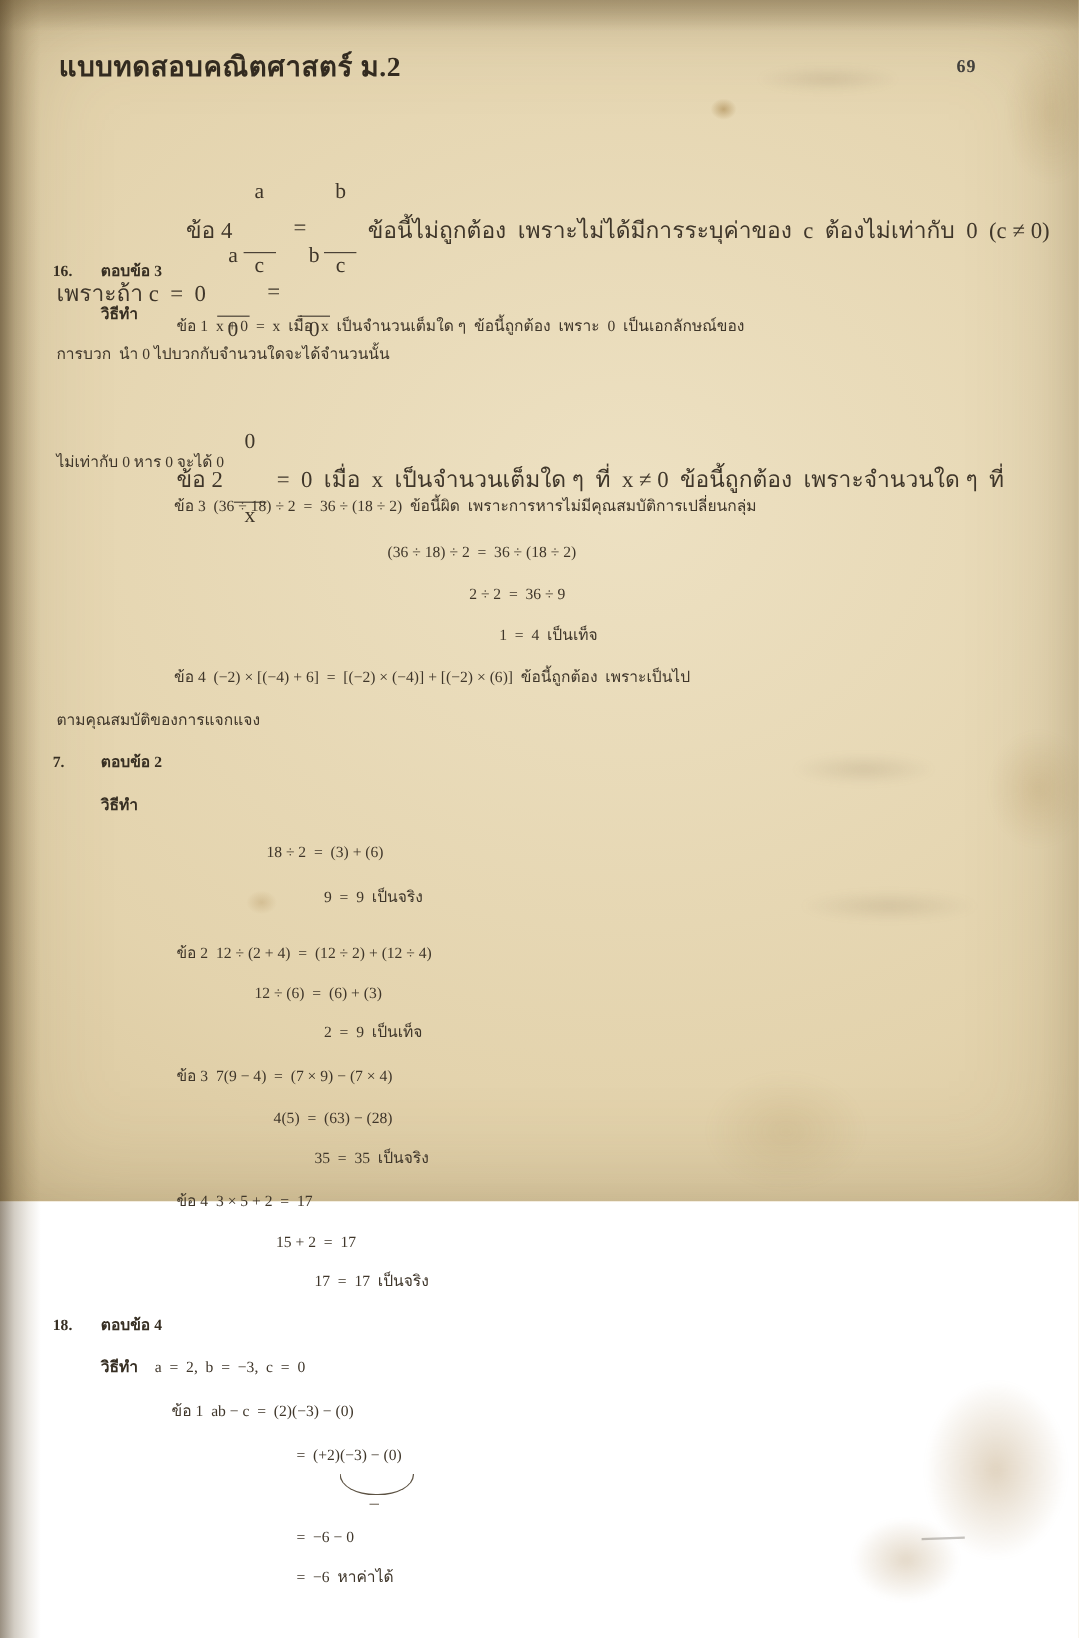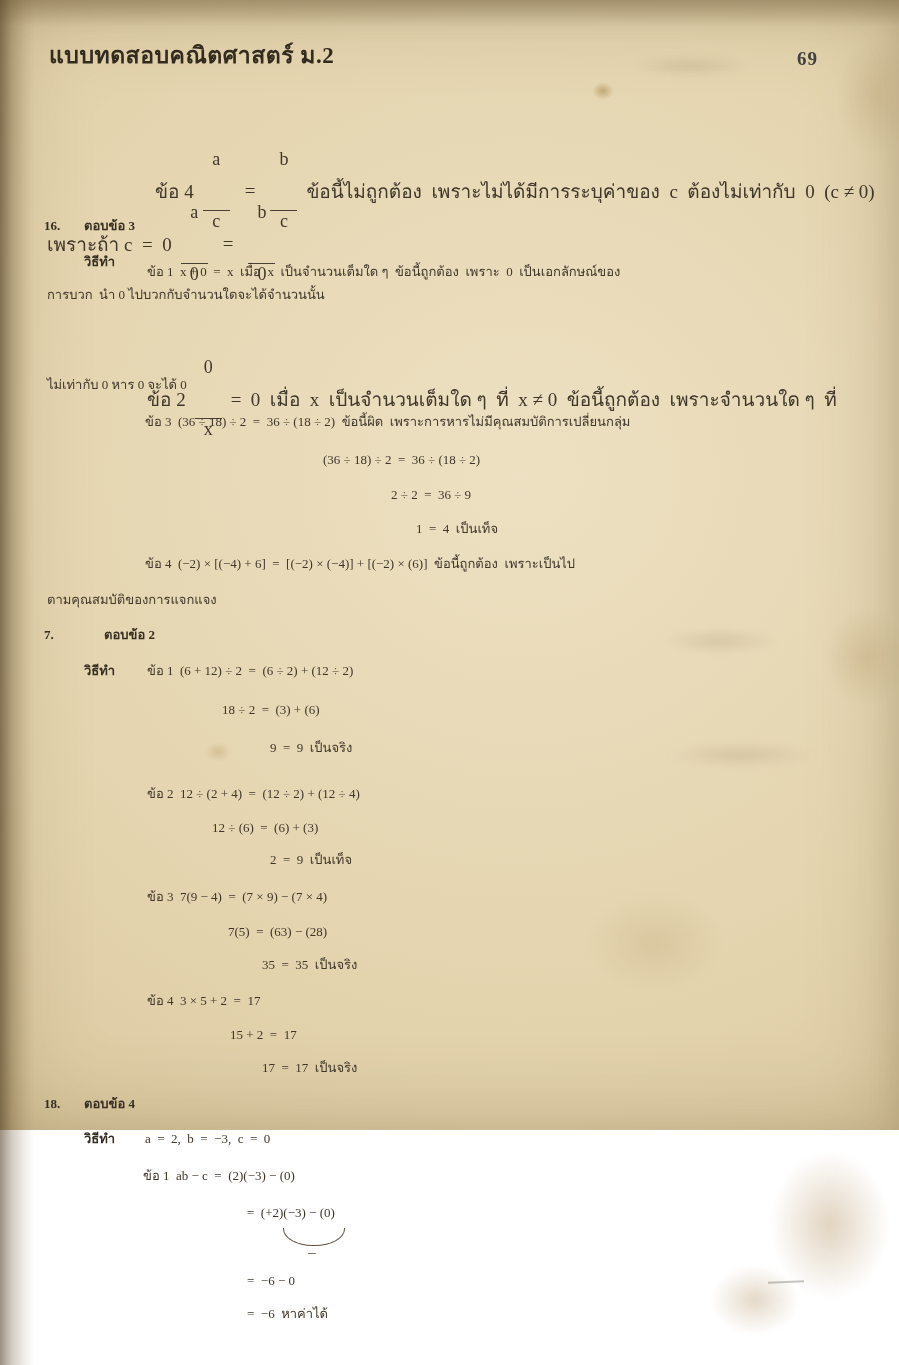--- a/index.html
+++ b/index.html
@@ -2,21 +2,21 @@
 <html><head>
 <meta charset="utf-8">
 <style>
   html,body{margin:0;padding:0;}
   body{
     width:899px;height:1365px;
     font-family:"Liberation Serif","DejaVu Serif",serif;
     overflow:hidden;
   }
   .page{
-    position:relative;width:899px;height:1130px;
+    position:relative;width:899px;height:1001px;
     background:
       radial-gradient(ellipse 120% 90% at 58% 42%, rgba(238,226,196,.95) 0%, rgba(228,212,174,.9) 55%, rgba(210,190,146,.95) 100%),
       #dcc9a2;
     box-shadow:inset 0 0 90px rgba(110,88,50,.30), inset 0 14px 30px rgba(110,88,50,.18);
   }
   
   .gutter{
     position:absolute;left:0;top:0;width:34px;height:1365px;
     background:linear-gradient(to right, rgba(70,52,26,.55) 0%, rgba(95,75,42,.28) 35%, rgba(120,98,60,.12) 70%, rgba(0,0,0,0) 100%);
   }
@@ -38,21 +38,21 @@
   .g2{left:666px;top:742px;width:150px;height:26px;}
   .g3{left:630px;top:55px;width:120px;height:22px;}
   .pencil{position:absolute;left:768px;top:1281px;width:36px;height:2px;background:rgba(95,88,80,.35);transform:rotate(-2deg);}
 
   
   .line{
     position:absolute;white-space:pre;color:#3f362a;font-size:13px;line-height:1.25;
   }
   .bold{font-weight:700;color:#362e22;}
   .header-title{left:49px;top:42px;font-size:23px;font-weight:700;color:#332b20;letter-spacing:.5px;}
-  .page-number{left:797px;top:47px;font-size:19px;font-weight:700;color:#42403c;letter-spacing:1px;}
+  .page-number{left:797px;top:47px;font-size:15px;font-weight:700;color:#42403c;letter-spacing:1px;}
 
   
   .fracline{position:absolute;display:flex;align-items:center;white-space:pre;color:#3f362a;font-size:19px;}
   .frac{display:inline-block;text-align:center;line-height:1.1;margin:0 9px;font-size:18px;}
   .frac .num{display:block;padding:0 4px 1px;}
   .frac .den{display:block;border-top:1.6px solid #4a4136;padding:1px 4px 0;}
   .eqs{margin:0 6px;}
 
   
   .l-pre1{left:155px;top:110px;}
@@ -66,39 +66,39 @@
   .l-16c2{left:147px;top:318px;}
   .l-16c2b{left:47px;top:377px;}
   .l-16c3{left:145px;top:414px;}
   .l-16c3e1{left:323px;top:452px;}
   .l-16c3e2{left:391px;top:487px;}
   .l-16c3e3{left:416px;top:521px;}
   .l-16c4a{left:145px;top:556px;}
   .l-16c4b{left:47px;top:592px;}
 
   .l-17num{left:44px;top:627px;}
-  .l-17ans{left:84px;top:627px;margin-left:20px;}
+  .l-17ans{left:84px;top:627px;}
   .l-17meth{left:84px;top:663px;}
   .l-17c1a{left:147px;top:663px;}
   .l-17c1b{left:222px;top:702px;}
   .l-17c1c{left:270px;top:740px;}
   .l-17c2a{left:147px;top:786px;}
   .l-17c2b{left:212px;top:820px;}
   .l-17c2c{left:270px;top:852px;}
   .l-17c3a{left:147px;top:889px;}
   .l-17c3b{left:228px;top:924px;}
   .l-17c3c{left:262px;top:957px;}
   .l-17c4a{left:147px;top:993px;}
   .l-17c4b{left:230px;top:1027px;text-align:center;}
   .l-17c4c{left:262px;top:1060px;}
 
   .l-18num{left:44px;top:1096px;}
   .l-18ans{left:84px;top:1096px;}
   .l-18meth{left:84px;top:1131px;}
-  .l-18given{left:145px;top:1131px;}
+  .l-18given{left:129px;top:1131px;}
   .l-18c1a{left:143px;top:1168px;}
   .l-18c1b{left:247px;top:1205px;}
   .l-18c1c{left:247px;top:1273px;}
   .l-18c1d{left:247px;top:1306px;}
 
   
   .arc{
     position:absolute;left:283px;top:1228px;width:60px;height:17px;
     border:1.6px solid #5c5243;border-top:none;
     border-radius:0 0 30px 30px / 0 0 17px 17px;
@@ -171,28 +171,27 @@
   <div class="line l-16c3">ข้อ 3  (36 ÷ 18) ÷ 2  =  36 ÷ (18 ÷ 2)  ข้อนี้ผิด  เพราะการหารไม่มีคุณสมบัติการเปลี่ยนกลุ่ม</div>
   <div class="line l-16c3e1">(36 ÷ 18) ÷ 2  =  36 ÷ (18 ÷ 2)</div>
   <div class="line l-16c3e2">2 ÷ 2  =  36 ÷ 9</div>
   <div class="line l-16c3e3">1  =  4  เป็นเท็จ</div>
   <div class="line l-16c4a">ข้อ 4  (−2) × [(−4) + 6]  =  [(−2) × (−4)] + [(−2) × (6)]  ข้อนี้ถูกต้อง  เพราะเป็นไป</div>
   <div class="line l-16c4b">ตามคุณสมบัติของการแจกแจง</div>
 
   <div class="line bold l-17num">7.</div>
   <div class="line bold l-17ans">ตอบข้อ 2</div>
   <div class="line bold l-17meth">วิธีทำ</div>
-  <div class="line l-17c1a">ข้อ 1  (6 + 12) ÷ 2  =  (6 ÷ 2) + (12 ÷ 2)</div>
   <div class="line l-17c1b">18 ÷ 2  =  (3) + (6)</div>
   <div class="line l-17c1c">9  =  9  เป็นจริง</div>
   <div class="line l-17c2a">ข้อ 2  12 ÷ (2 + 4)  =  (12 ÷ 2) + (12 ÷ 4)</div>
   <div class="line l-17c2b">12 ÷ (6)  =  (6) + (3)</div>
   <div class="line l-17c2c">2  =  9  เป็นเท็จ</div>
   <div class="line l-17c3a">ข้อ 3  7(9 − 4)  =  (7 × 9) − (7 × 4)</div>
-  <div class="line l-17c3b">7(5)  =  (63) − (28)</div>
+  <div class="line l-17c3b">4(5)  =  (63) − (28)</div>
   <div class="line l-17c3c">35  =  35  เป็นจริง</div>
   <div class="line l-17c4a">ข้อ 4  3 × 5 + 2  =  17</div>
   <div class="line l-17c4b">15 + 2  =  17</div>
   <div class="line l-17c4c">17  =  17  เป็นจริง</div>
 
   <div class="line bold l-18num">18.</div>
   <div class="line bold l-18ans">ตอบข้อ 4</div>
   <div class="line bold l-18meth">วิธีทำ</div>
   <div class="line l-18given">a  =  2,  b  =  −3,  c  =  0</div>
   <div class="line l-18c1a">ข้อ 1  ab − c  =  (2)(−3) − (0)</div>

